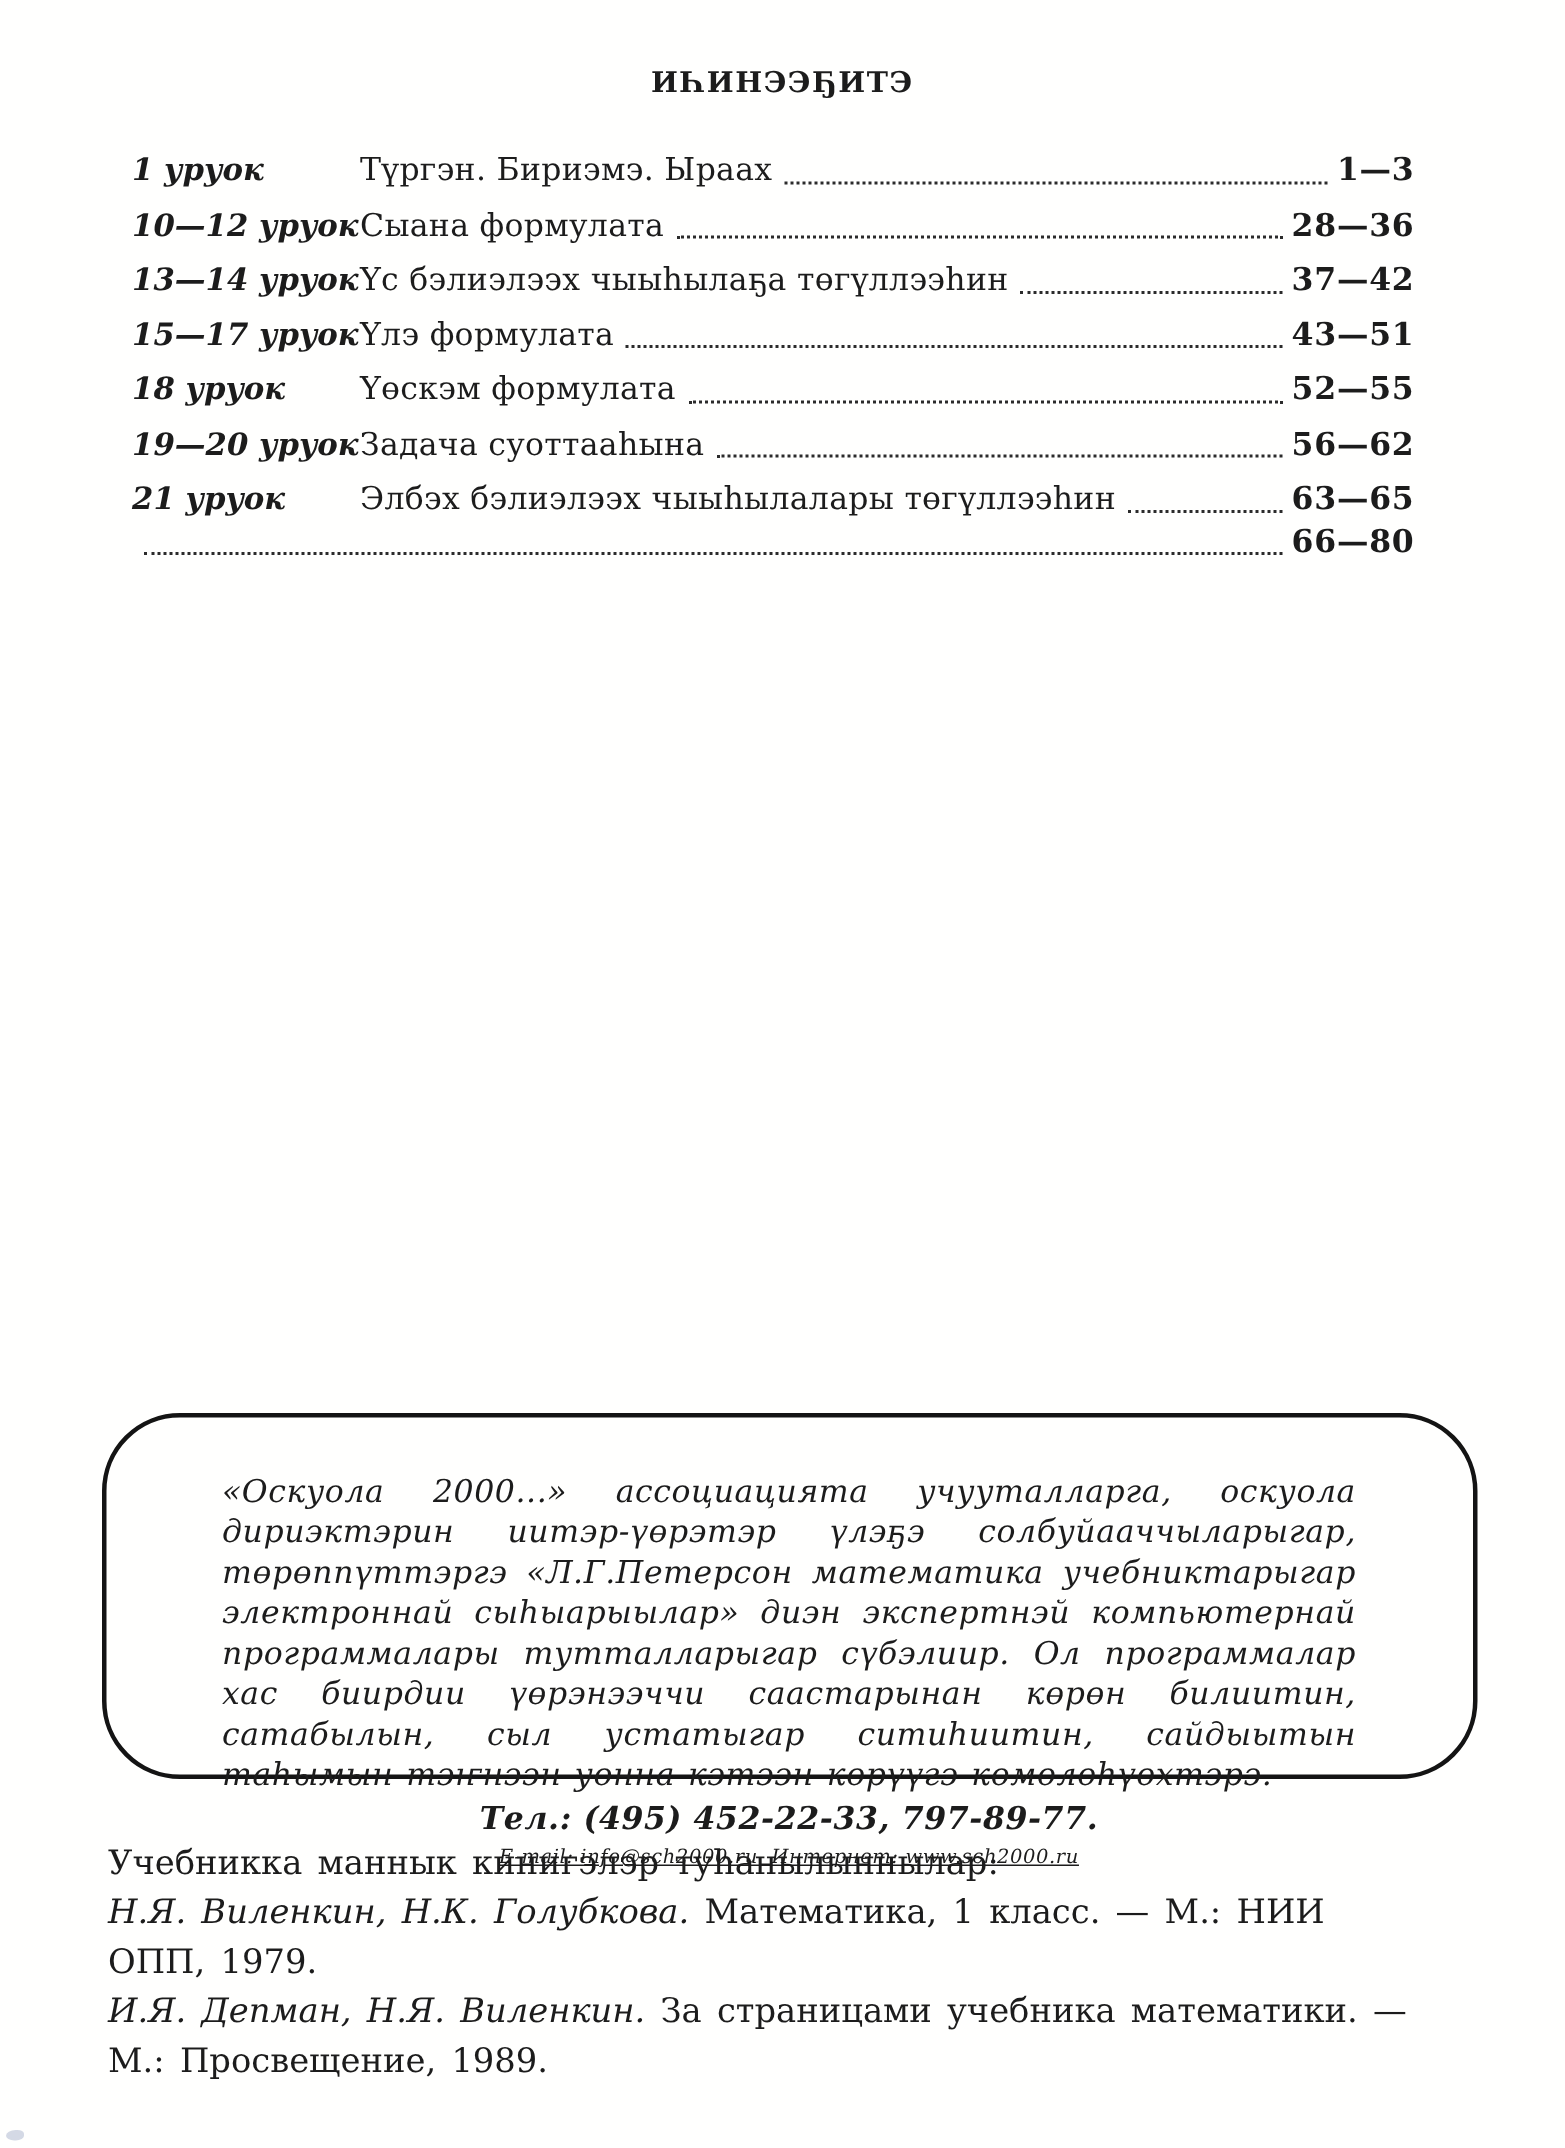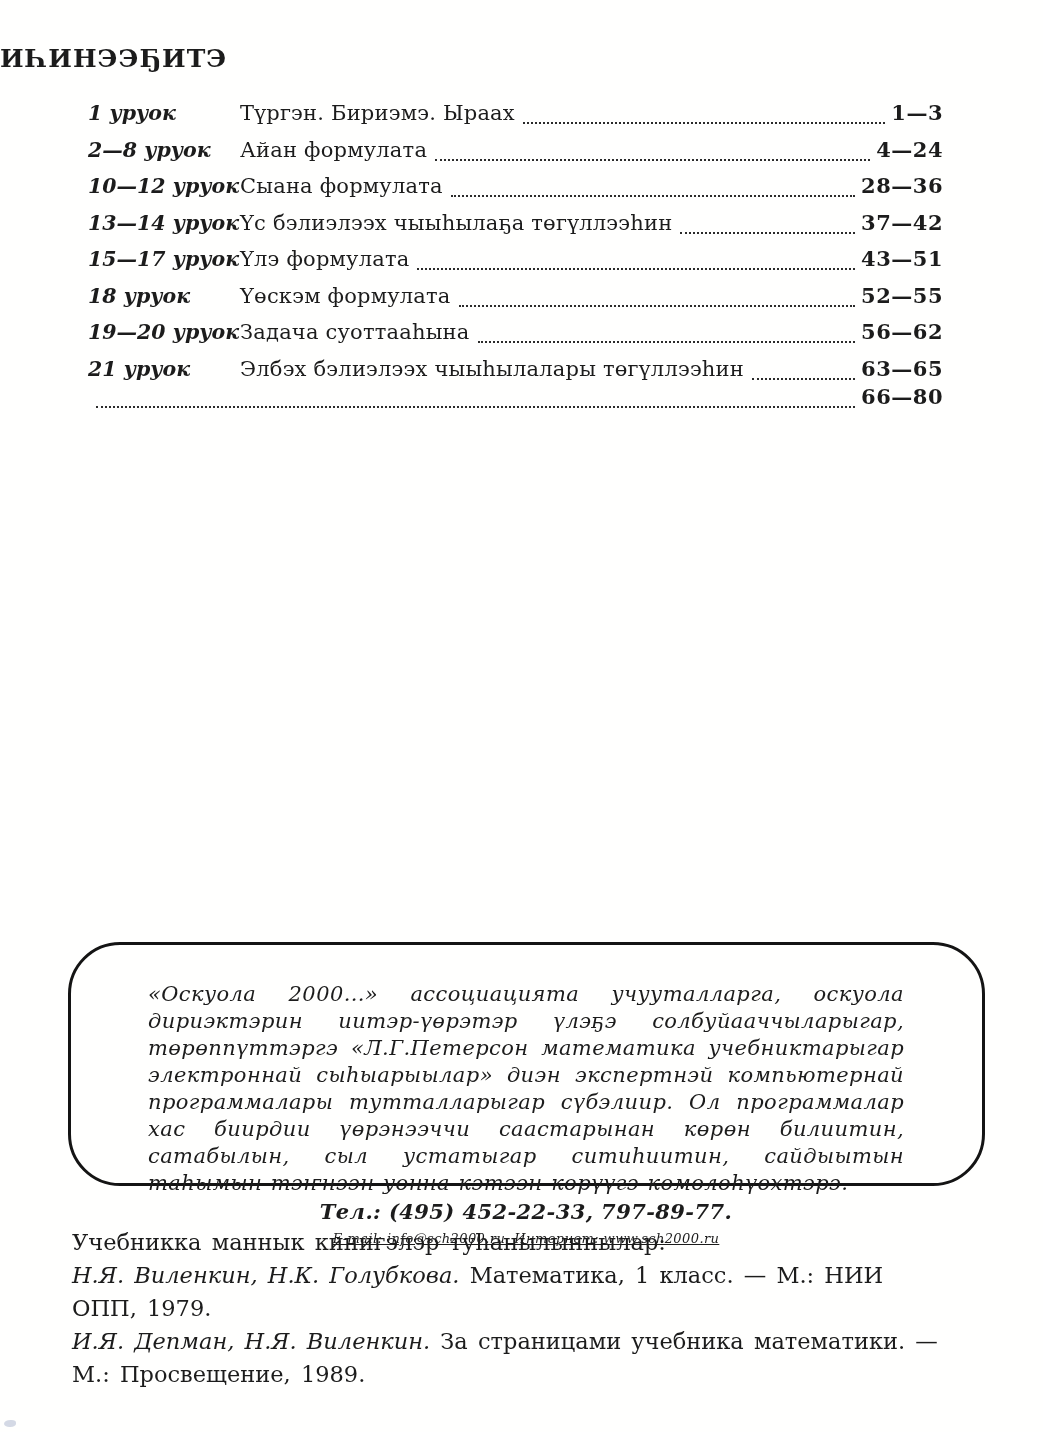--- a/index.html
+++ b/index.html
@@ -9,30 +9,31 @@
     font-family:"DejaVu Serif", "Liberation Serif", serif;
     color:#1c1c1c;
     position:relative;
     overflow:hidden;
   }
   .page { position:absolute; inset:0; background:#fffffe; }
 
   
   .doc-title {
     position:absolute; top:44px; left:0; width:100%;
-    font-size:25px; font-weight:bold;
+    text-align:center;
+    font-size:19px; font-weight:bold;
     letter-spacing:1px;
   }
 
   
   .toc {
     position:absolute; left:88px; top:102px; width:855px;
   }
   .toc-row {
-    display:flex; align-items:flex-end;
+    display:flex; align-items:center;
     margin-bottom:14.5px;
     font-size:21px;
     line-height:22px;
   }
   .toc-lesson {
     width:152px; flex:0 0 152px;
     font-style:italic; font-weight:bold;
     font-size:20.5px;
     white-space:nowrap;
   }
@@ -112,26 +113,20 @@
 
   <div class="toc">
 
     <div class="toc-row">
       <span class="toc-lesson">1 уруок</span>
       <span class="toc-title">Түргэн. Бириэмэ. Ыраах</span>
       <span class="toc-leader"></span>
       <span class="toc-pages">1—3</span>
     </div>
 
-    <div class="toc-row">
-      <span class="toc-lesson">2—8 уруок</span>
-      <span class="toc-title">Айан формулата</span>
-      <span class="toc-leader"></span>
-      <span class="toc-pages">4—24</span>
-    </div>
 
 
     <div class="toc-row">
       <span class="toc-lesson">10—12 уруок</span>
       <span class="toc-title">Сыана формулата</span>
       <span class="toc-leader"></span>
       <span class="toc-pages">28—36</span>
     </div>
 
     <div class="toc-row">

